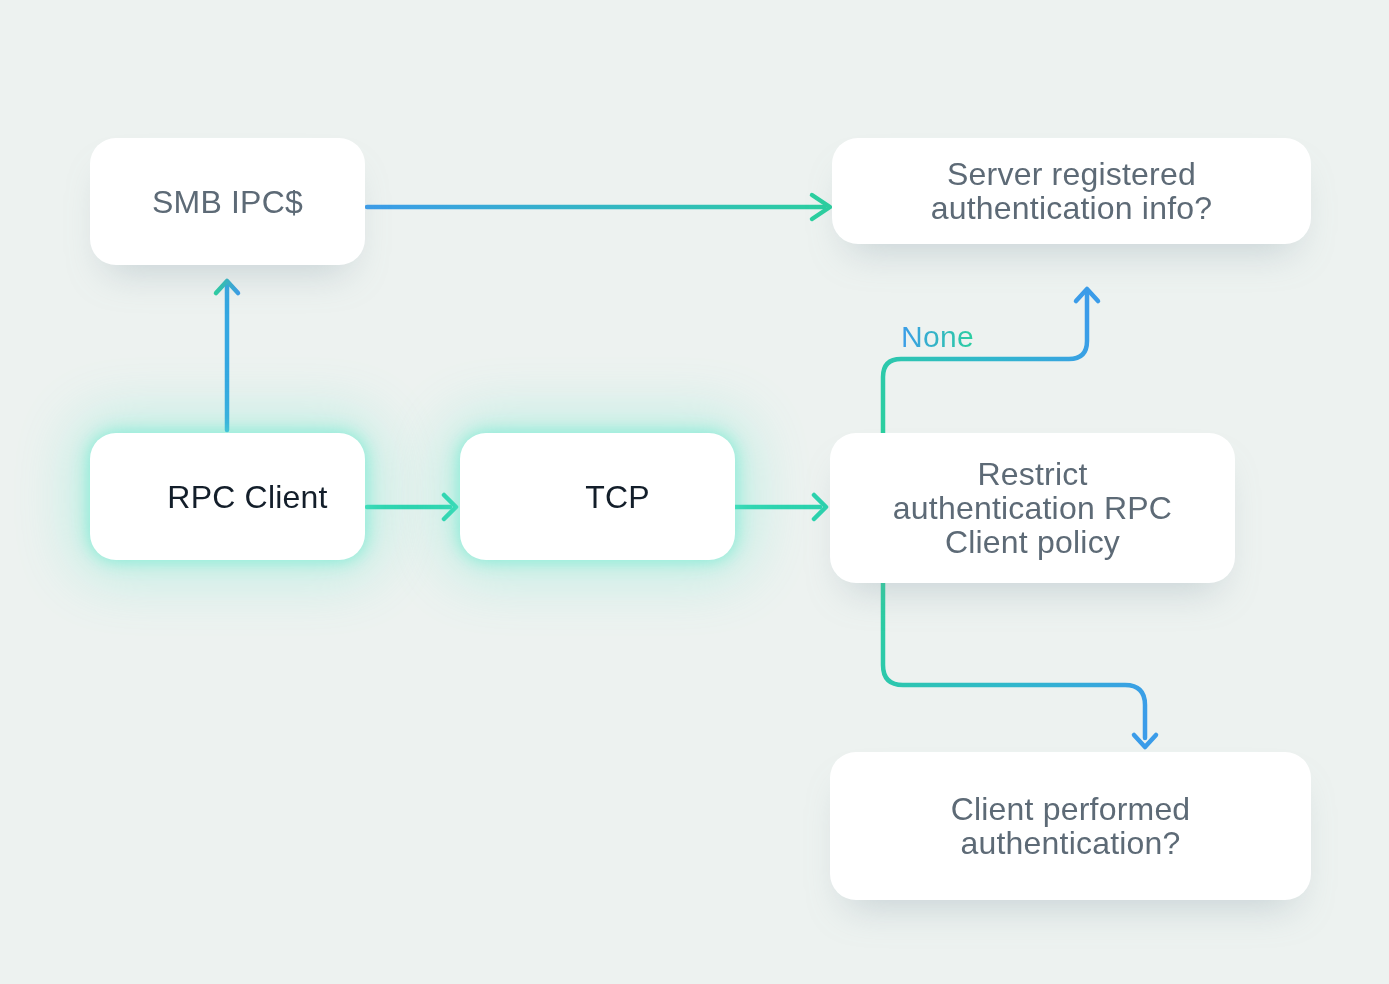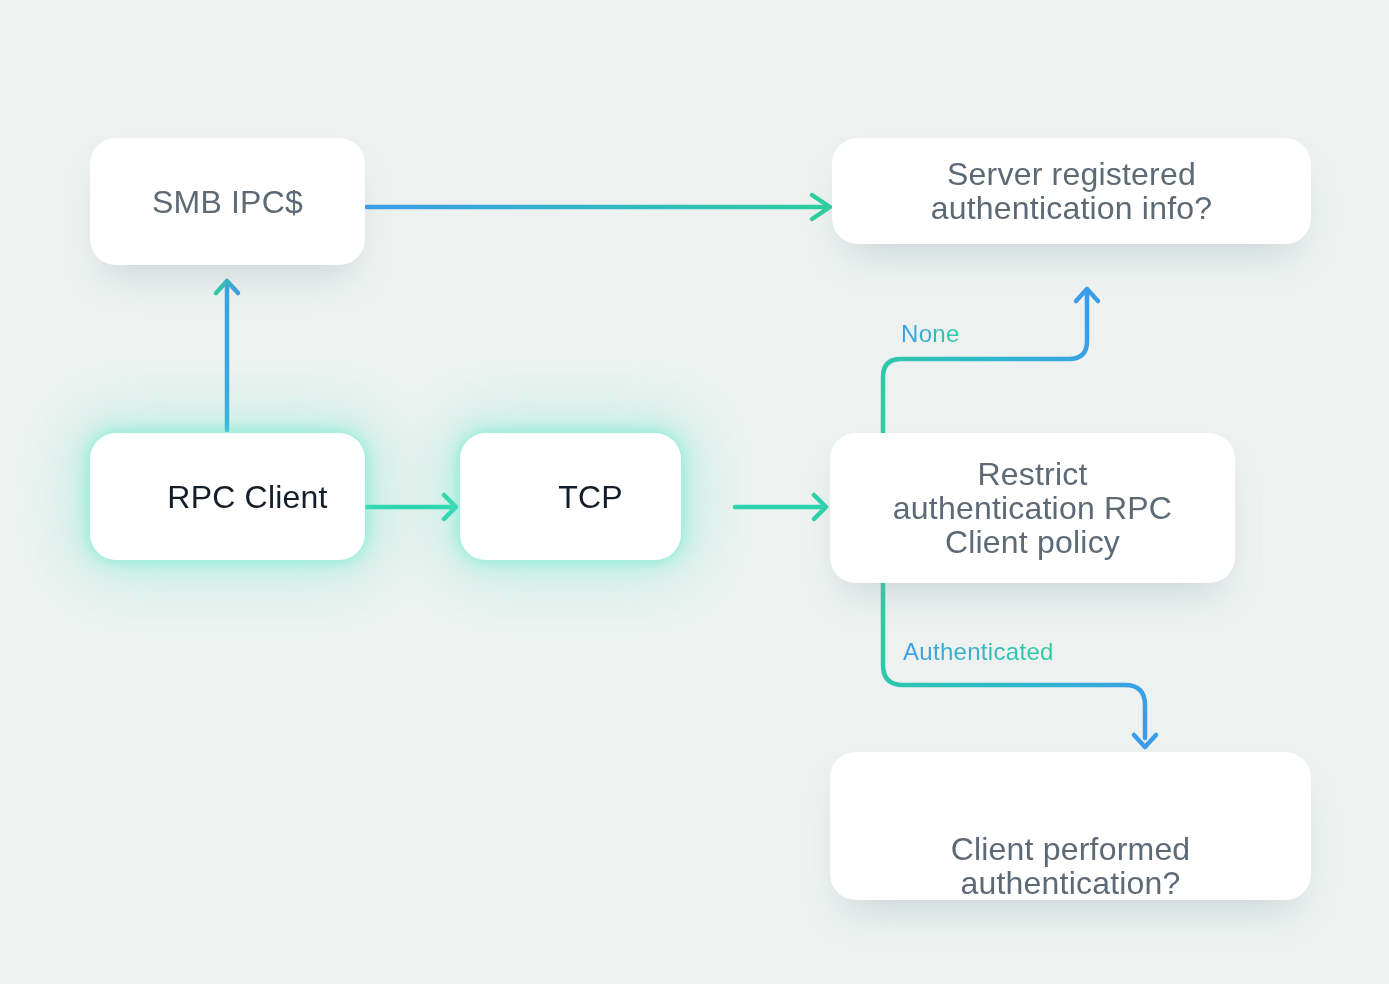--- a/index.html
+++ b/index.html
@@ -44,38 +44,38 @@
     color: #131e2a;
     margin-left: 40px;
   }
   .node.glow {
     box-shadow:
       0 0 16px 2px rgba(88, 233, 203, 0.55),
       0 0 55px 18px rgba(88, 233, 203, 0.30);
   }
   .edge-label {
     position: absolute;
-    font-size: 24px;
+    font-size: 30px;
     font-weight: 500;
     letter-spacing: 0.3px;
     background: linear-gradient(90deg, #3b9ce9 0%, #2bcf9f 100%);
     -webkit-background-clip: text;
     background-clip: text;
     color: transparent;
     -webkit-text-fill-color: transparent;
     white-space: nowrap;
     text-align: right;
   }
   
   #node-smb-ipc            { left: 90px;  top: 138px; width: 275px; height: 127px; }
   #node-server-registered  { left: 832px; top: 138px; width: 479px; height: 106px; }
   #node-rpc-client         { left: 90px;  top: 433px; width: 275px; height: 127px; }
-  #node-tcp                { left: 460px; top: 433px; width: 221px; height: 127px; }
+  #node-tcp                { left: 460px; top: 433px; width: 275px; height: 127px; }
   #node-restrict-policy    { left: 830px; top: 433px; width: 405px; height: 150px; }
-  #node-client-performed   { left: 830px; top: 752px; width: 481px; height: 148px; align-items: flex-end; }
+  #node-client-performed   { left: 830px; top: 752px; width: 481px; height: 148px; }
   #label-none              { left: 901px; top: 320px; }
   #label-authenticated     { left: 903px; top: 638px; }
   .arrows path, .arrows polyline {
     fill: none;
     stroke-width: 4.5;
     stroke-linecap: round;
     stroke-linejoin: round;
   }
 </style>
 </head>
@@ -158,15 +158,14 @@
 authentication RPC
 Client policy</span>
   </div>
 
   <div class="node" id="node-client-performed">
     <span class="node-label">Client performed
 authentication?</span>
   </div>
 
   <div class="edge-label" id="label-none">None</div>
-  <div class="edge-label" id="label-authenticated">Authenticated</div>
 
 </div>
 
 </body></html>

